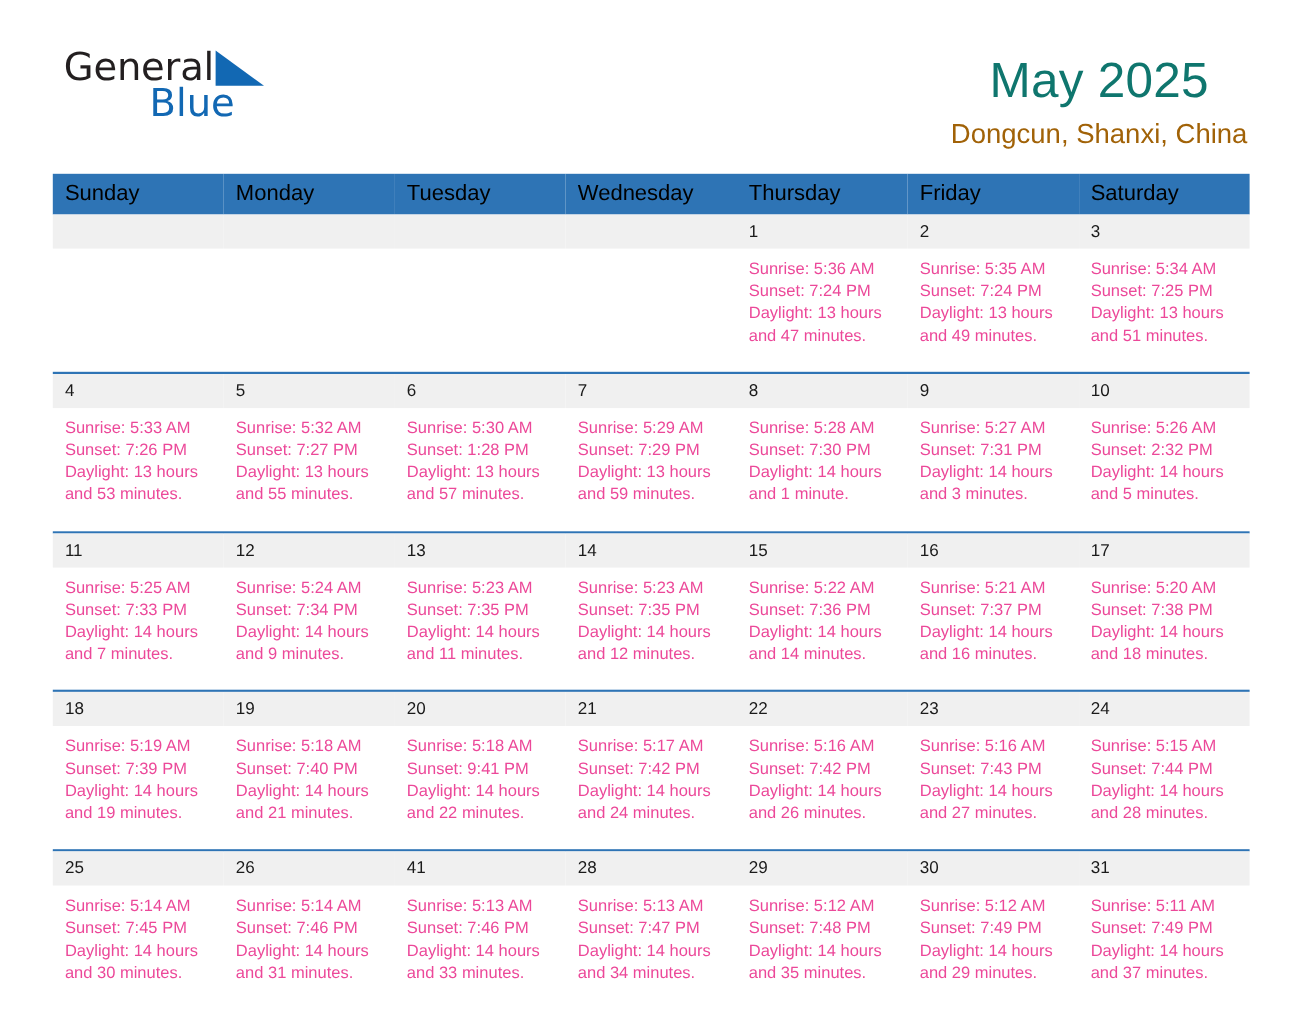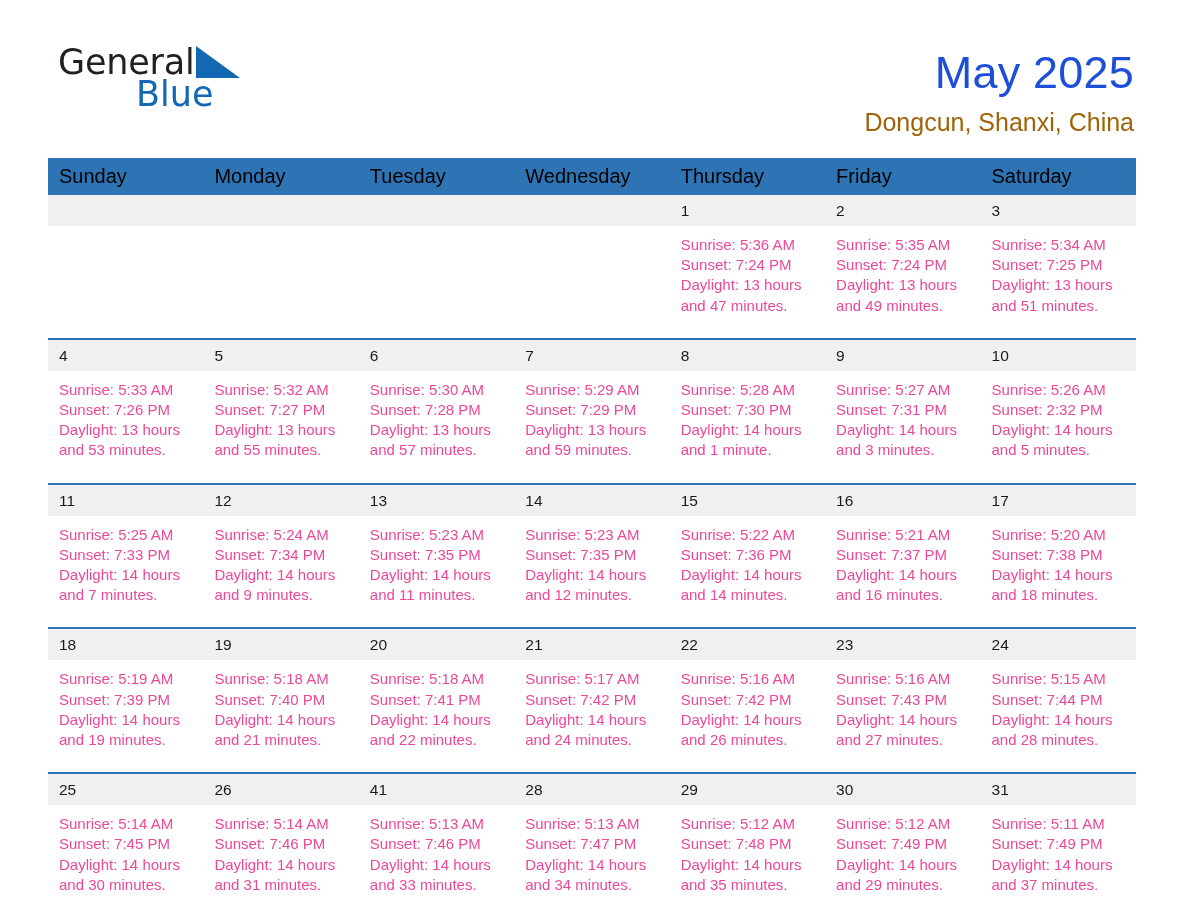--- a/index.html
+++ b/index.html
@@ -68,22 +68,23 @@
 
   
   .titles {
     text-align: right;
     padding-top: 2px;
   }
   .month-title {
     font-size: 45px;
     line-height: 54px;
     font-weight: 400;
-    color: #1d4ed8;
+    color: #0f766e;
     letter-spacing: 0.2px;
+    text-align: center;
   }
   .location {
     font-size: 25px;
     line-height: 32px;
     font-weight: 400;
     color: #a16207;
     margin-top: 6px;
   }
 
   
@@ -259,21 +260,21 @@
               <div>Sunrise: 5:32 AM</div>
               <div>Sunset: 7:27 PM</div>
               <div>Daylight: 13 hours</div>
               <div>and 55 minutes.</div>
             </div>
           </td>
           <td>
             <div class="daynum">6</div>
             <div class="cellbody">
               <div>Sunrise: 5:30 AM</div>
-              <div>Sunset: 7:28 PM</div>
+              <div>Sunset: 1:28 PM</div>
               <div>Daylight: 13 hours</div>
               <div>and 57 minutes.</div>
             </div>
           </td>
           <td>
             <div class="daynum">7</div>
             <div class="cellbody">
               <div>Sunrise: 5:29 AM</div>
               <div>Sunset: 7:29 PM</div>
               <div>Daylight: 13 hours</div>
@@ -395,21 +396,21 @@
               <div>Sunrise: 5:18 AM</div>
               <div>Sunset: 7:40 PM</div>
               <div>Daylight: 14 hours</div>
               <div>and 21 minutes.</div>
             </div>
           </td>
           <td>
             <div class="daynum">20</div>
             <div class="cellbody">
               <div>Sunrise: 5:18 AM</div>
-              <div>Sunset: 7:41 PM</div>
+              <div>Sunset: 9:41 PM</div>
               <div>Daylight: 14 hours</div>
               <div>and 22 minutes.</div>
             </div>
           </td>
           <td>
             <div class="daynum">21</div>
             <div class="cellbody">
               <div>Sunrise: 5:17 AM</div>
               <div>Sunset: 7:42 PM</div>
               <div>Daylight: 14 hours</div>

